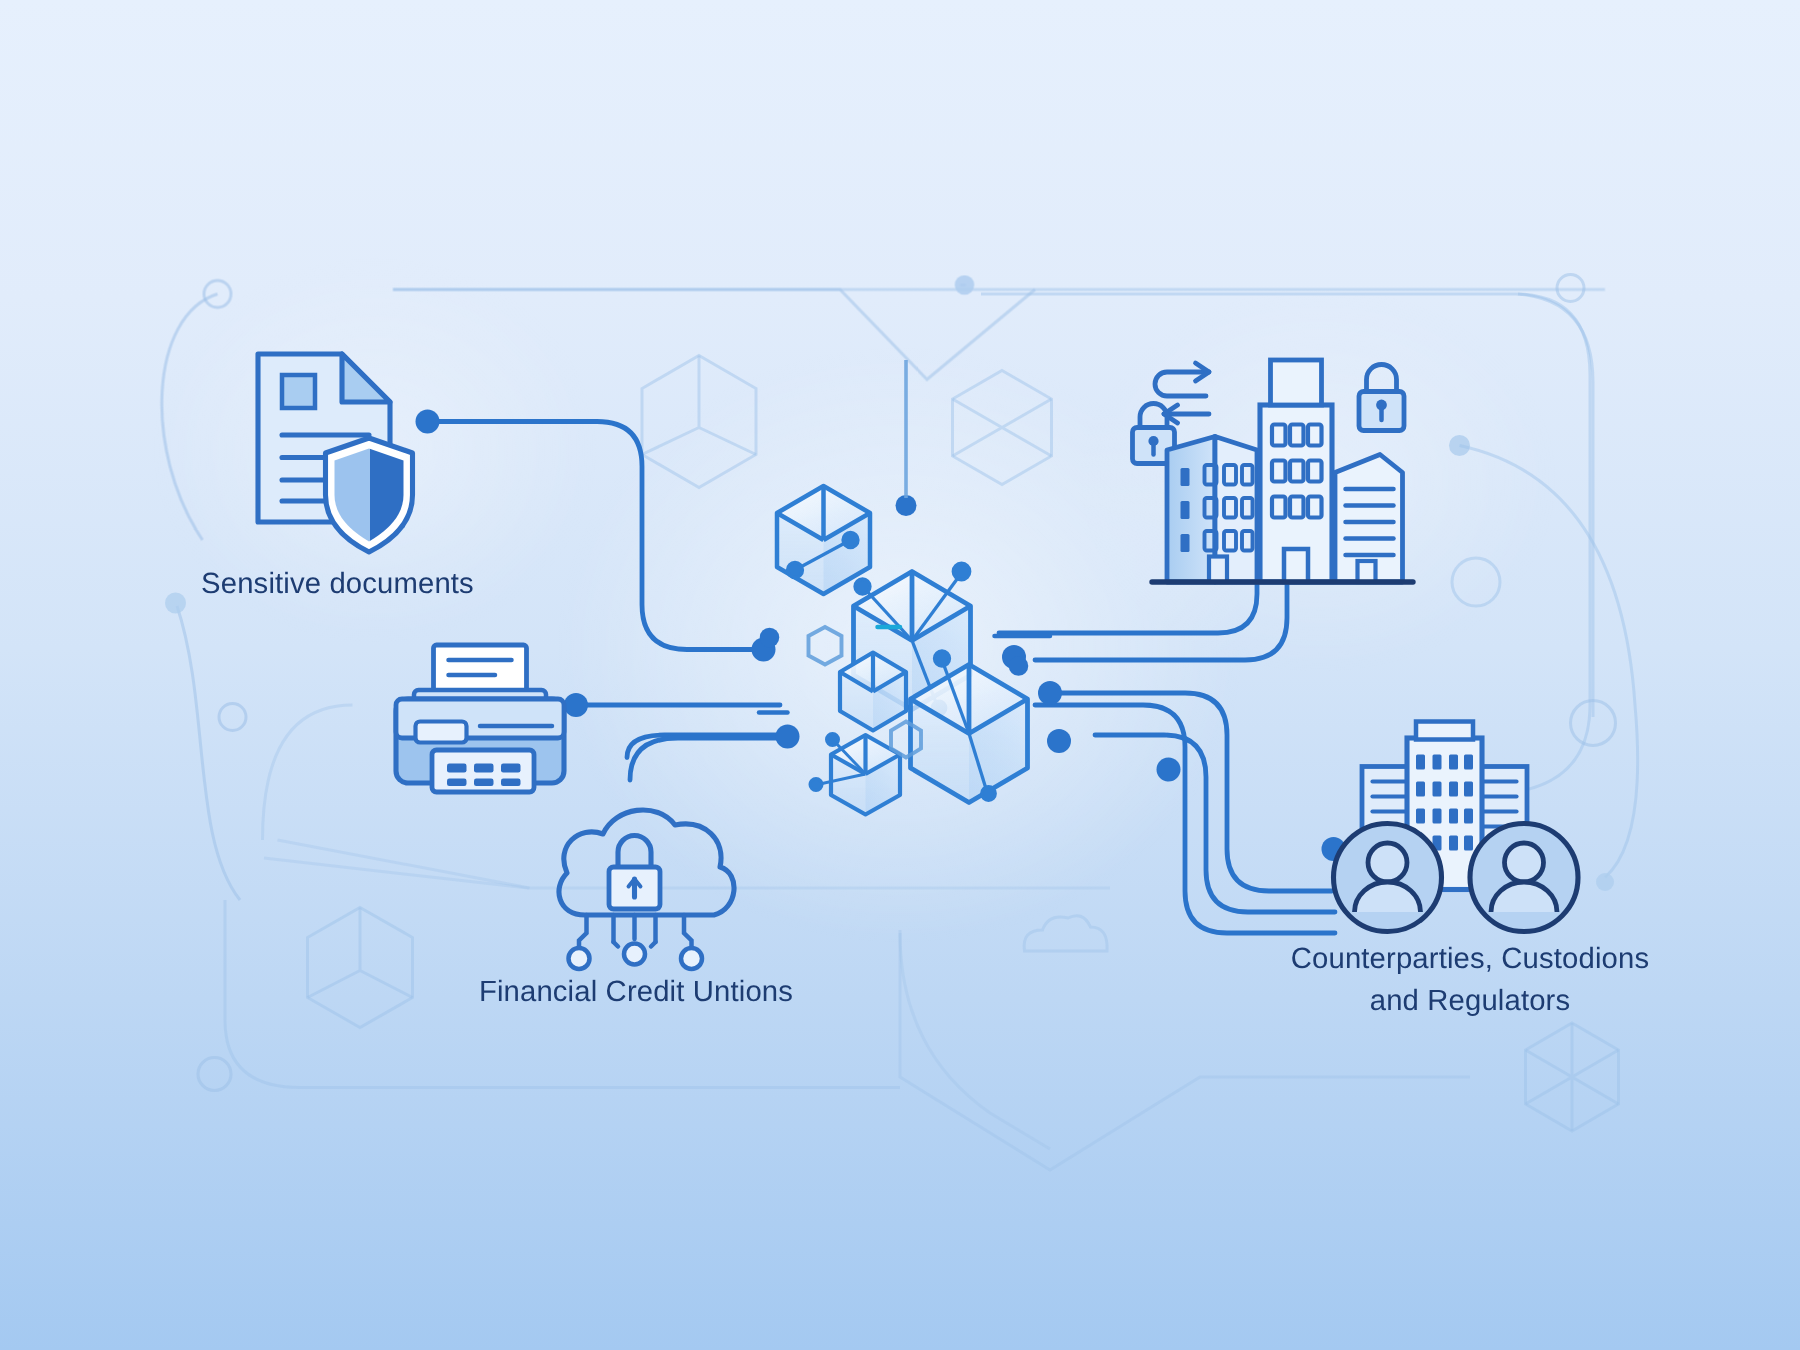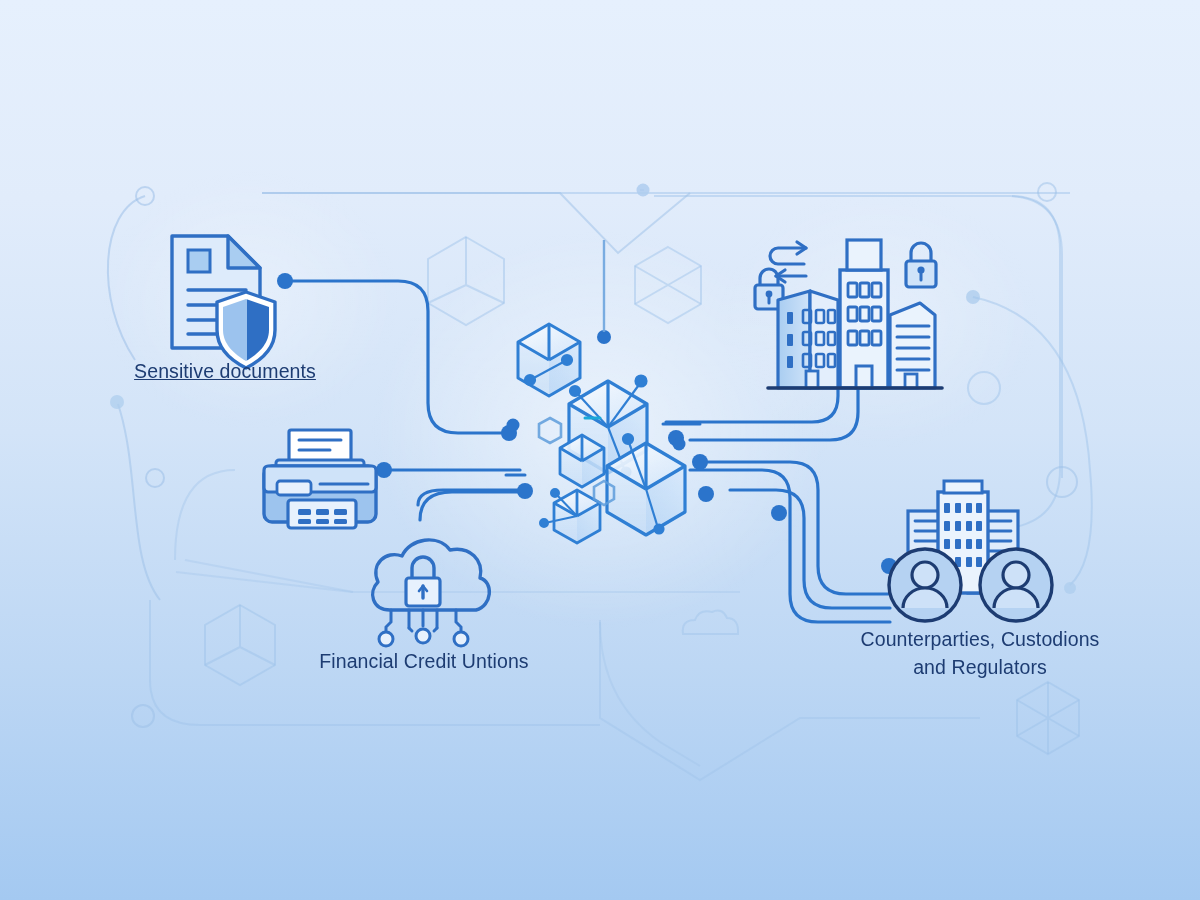--- a/index.html
+++ b/index.html
@@ -27,21 +27,21 @@
     position: absolute;
     color: #1d3c72;
     font-size: 19.5px;
     font-family: "Liberation Sans", sans-serif;
     letter-spacing: .1px;
     text-align: center;
     line-height: 1.42;
     white-space: pre-line;
     user-select: none;
   }
-  #label-sensitive   { left: 100px; top: 358px; width: 250px; text-decoration: underline; }
+  #label-sensitive   { left: 100px; top: 376px; width: 250px; }
   #label-financial   { left: 298px; top: 648px; width: 252px; }
   #label-counter     { left: 845px; top: 626px; width: 270px; }
 </style>
 </head>
 <body>
 
 <div id="stage">
 
   <svg class="layer" viewBox="0 0 1200 900" xmlns="http://www.w3.org/2000/svg">
     <defs>

